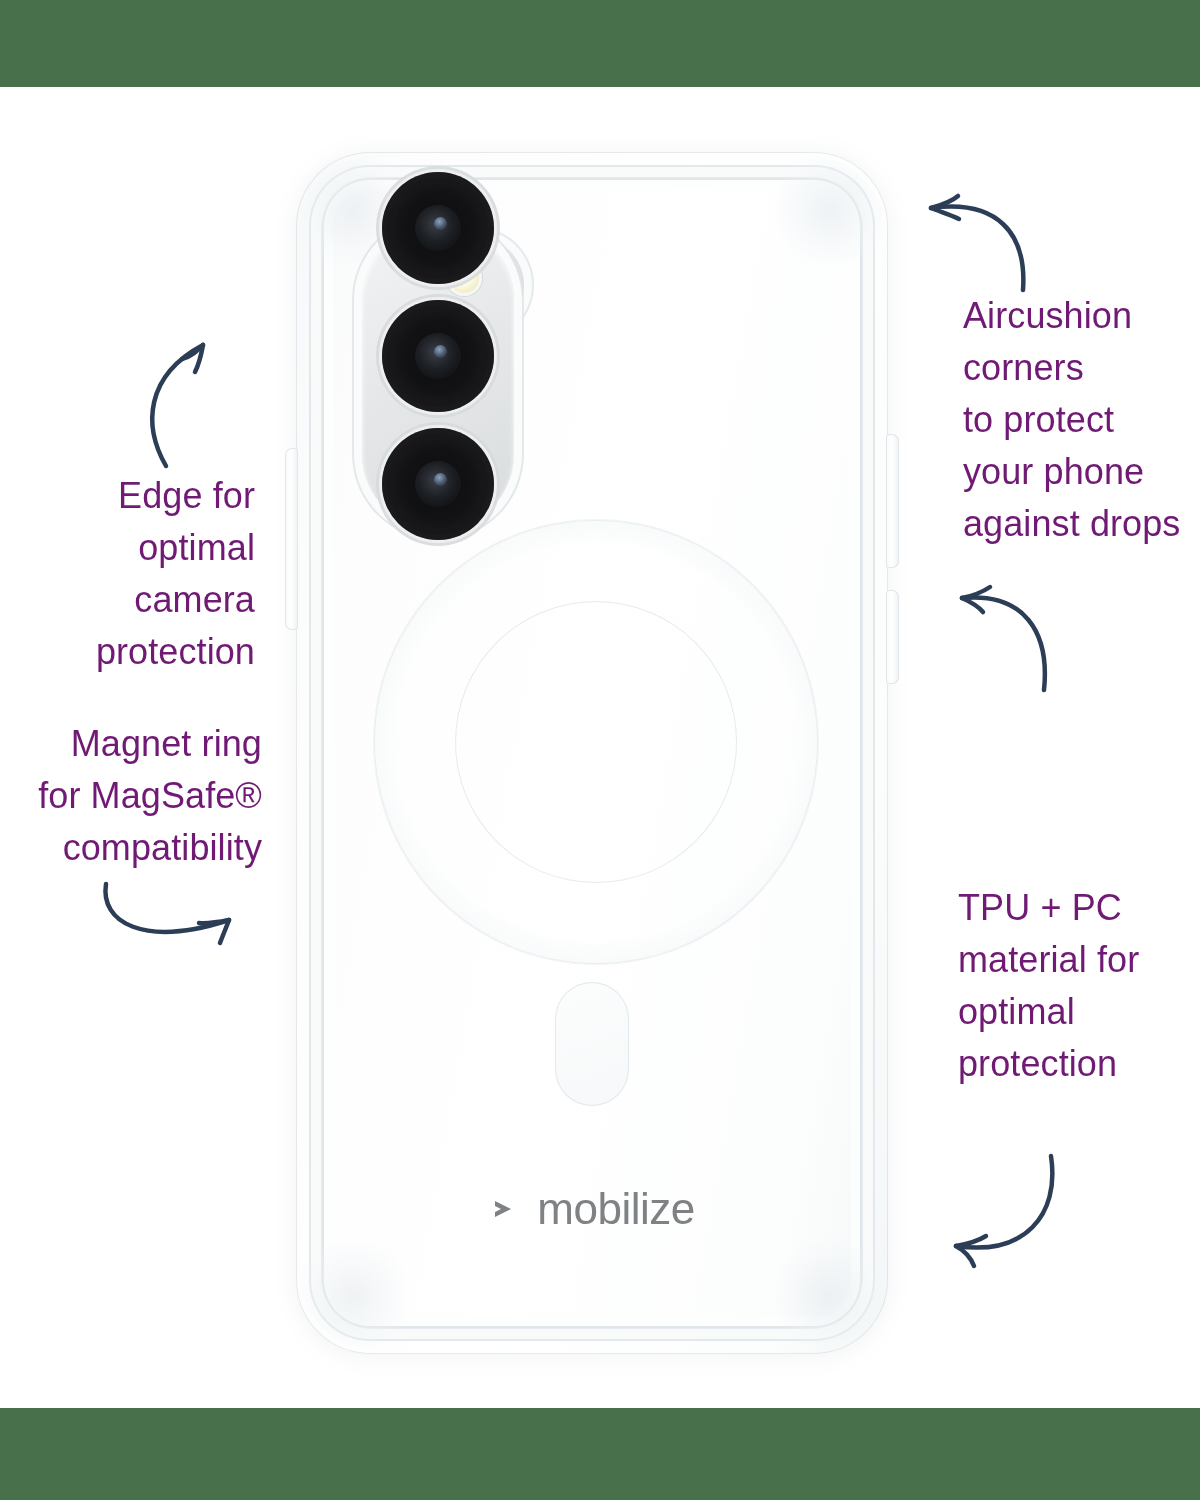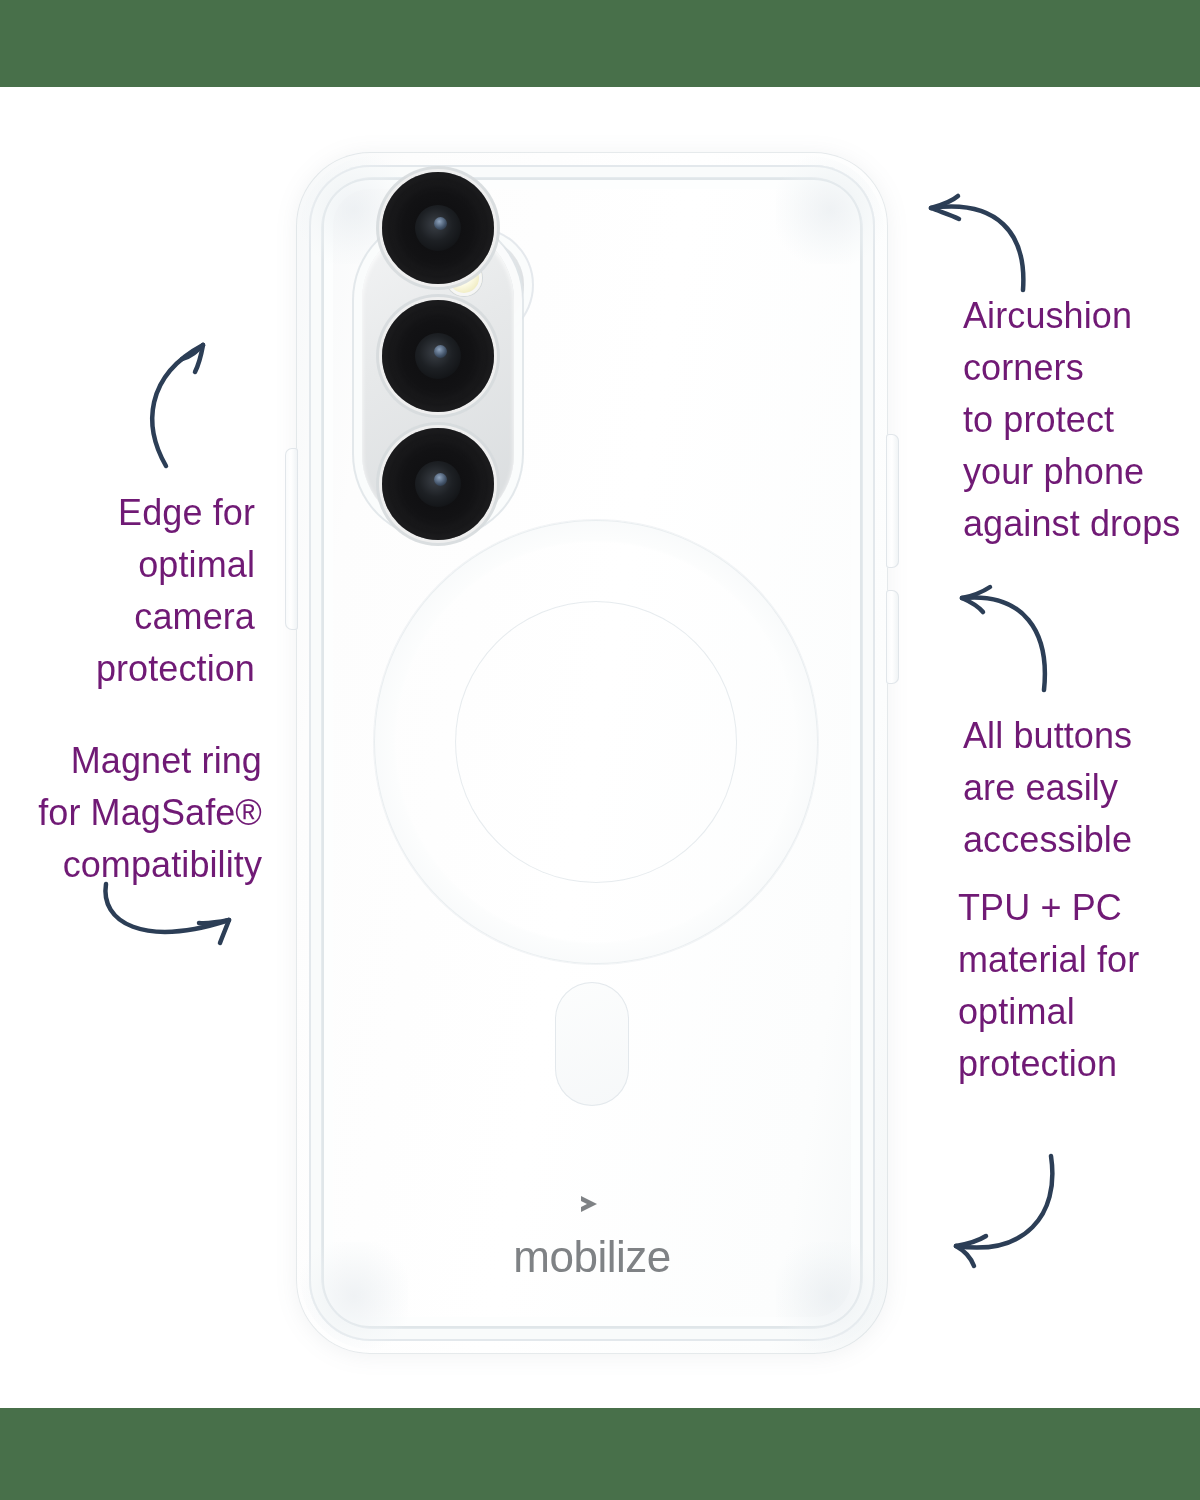--- a/index.html
+++ b/index.html
@@ -31,21 +31,21 @@
   
   .anno {
     position: absolute;
     color: #701a75;
     font-size: 36px;
     line-height: 52px;
     font-weight: 400;
     letter-spacing: 0.1px;
     white-space: pre-line;
   }
-  .anno-left  { text-align: right; margin-top: 17px; }
+  .anno-left  { text-align: right; }
   .anno-right { text-align: left; }
 
   #anno-edge      { left: 10px;  top: 470px;  width: 245px; }
   #anno-magnet    { left: 0px;   top: 718px;  width: 262px; }
   #anno-aircush   { left: 963px; top: 290px;  width: 237px; }
   #anno-buttons   { left: 963px; top: 710px;  width: 237px; }
   #anno-tpu       { left: 958px; top: 882px;  width: 242px; }
 
   
   .arrow {
@@ -258,21 +258,20 @@
   
   .brand {
     position: absolute;
     left: 0;
     right: 0;
     top: 1035px;
     display: flex;
     align-items: center;
     justify-content: center;
     gap: 14px;
-    flex-direction: column;
   }
   .brand-mark {
     display: block;
   }
   .brand-text {
     font-size: 44px;
     line-height: 44px;
     letter-spacing: -0.5px;
     color: #7f8285;
     font-weight: 400;
@@ -361,23 +360,20 @@
 to protect
 your phone
 against drops</div>
 
   <svg class="arrow" style="left:950px; top:568px;" width="140" height="130" viewBox="0 0 140 130">
     <path d="M94 122 C100 64, 74 24, 12 30" stroke-width="4.5"></path>
     <path d="M12 30 C22 28, 31 25, 40 19" stroke-width="4.5"></path>
     <path d="M12 30 C21 34, 28 38, 33 44" stroke-width="4.5"></path>
   </svg>
 
-  <div class="anno anno-right" id="anno-buttons">All buttons
-are easily
-accessible</div>
 
   <div class="anno anno-right" id="anno-tpu">TPU + PC
 material for
 optimal
 protection</div>
 
   <svg class="arrow" style="left:938px; top:1148px;" width="160" height="150" viewBox="0 0 160 150">
     <path d="M113 8 C122 68, 86 108, 18 98" stroke-width="4.5"></path>
     <path d="M18 98 C30 96, 40 93, 48 88" stroke-width="4.5"></path>
     <path d="M18 98 C27 103, 33 110, 36 118" stroke-width="4.5"></path>

